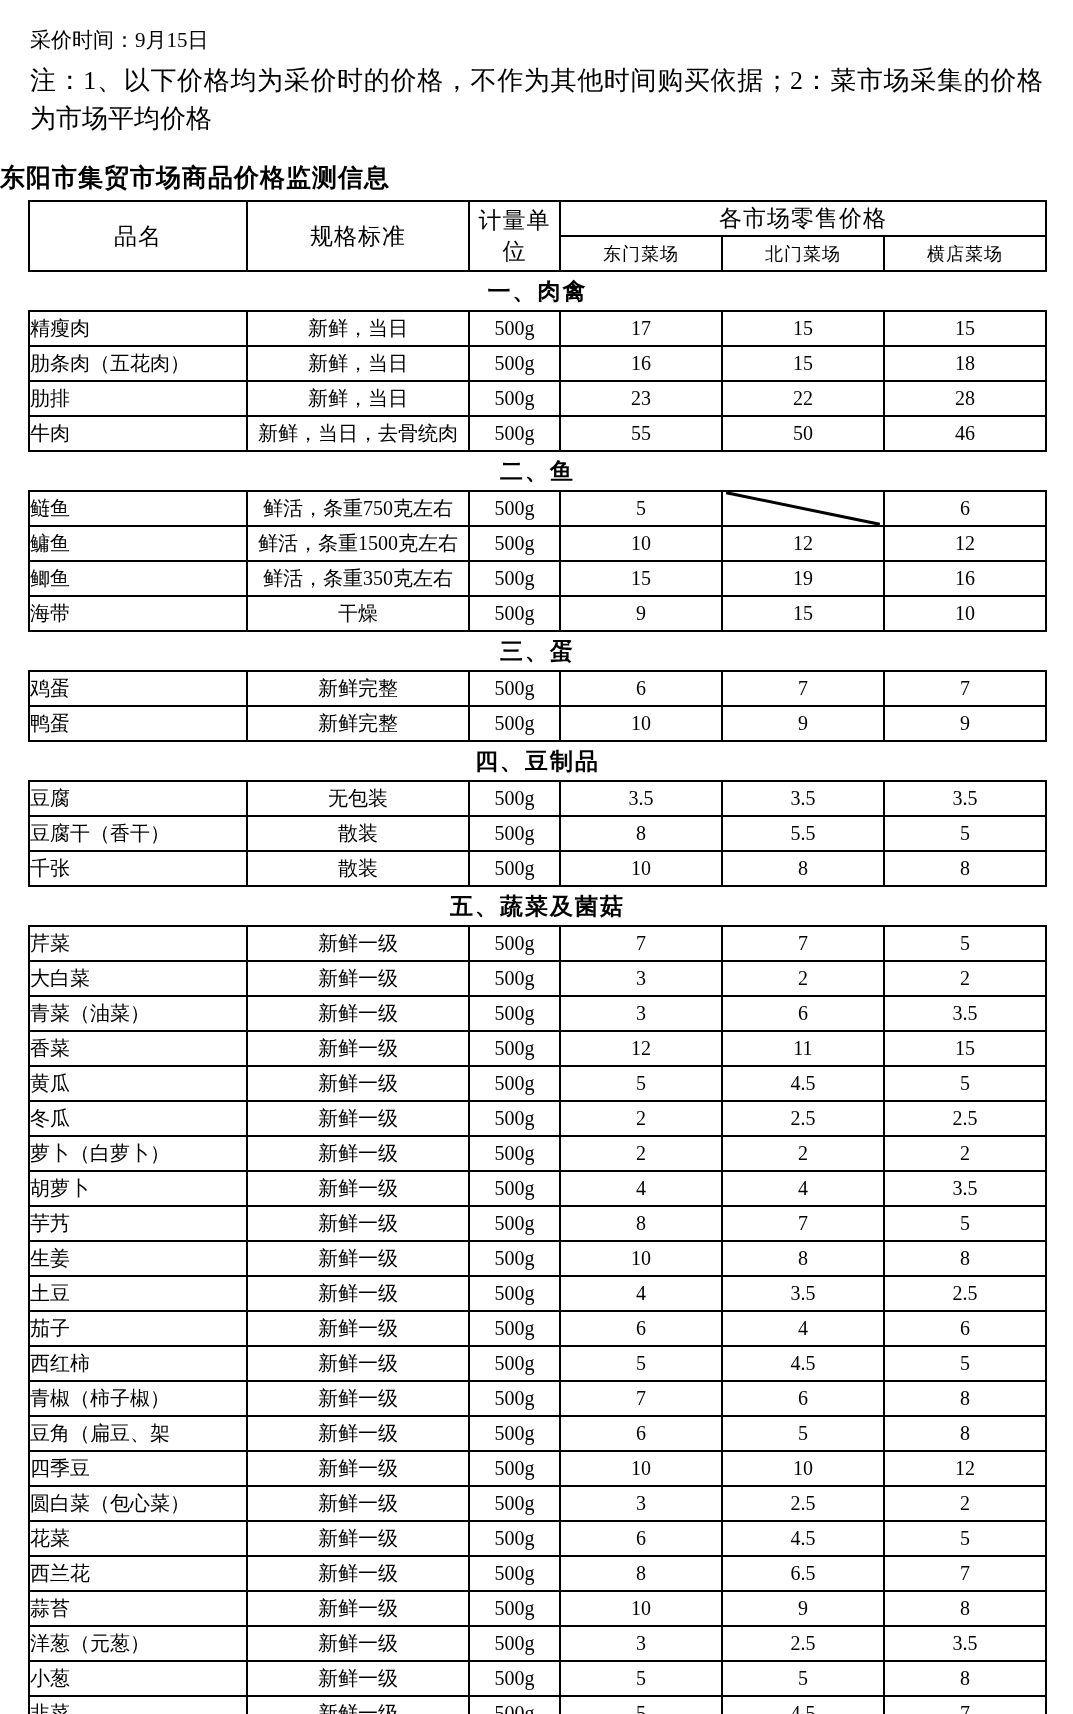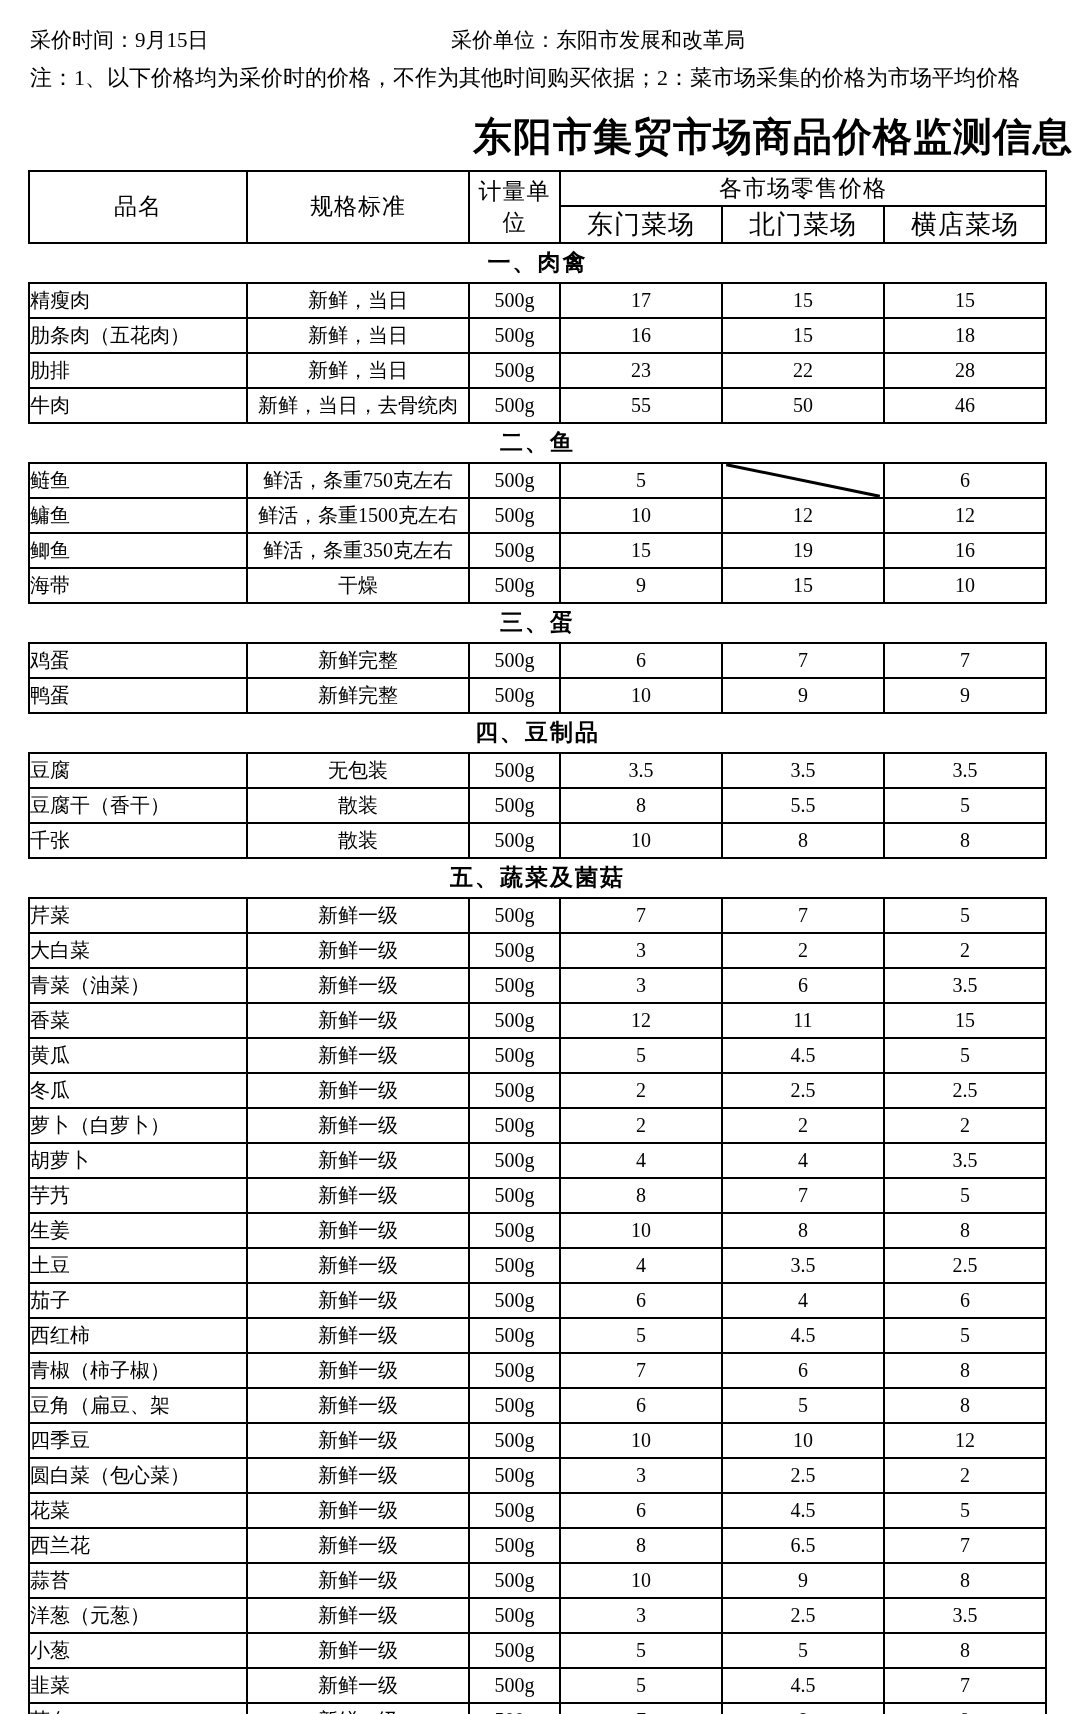--- a/index.html
+++ b/index.html
@@ -37,31 +37,31 @@
   .meta-survey-time {
     width: 400px;
     flex: 0 0 400px;
     white-space: nowrap;
   }
   .meta-survey-unit {
     white-space: nowrap;
   }
   .meta-note {
     margin-top: 6px;
-    font-size: 22px;
+    font-size: 26px;
     line-height: 1.45;
     text-align: justify;
   }
 
   
   .doc-title {
-    margin: 16px 0 6px 0;
-    text-align: right;
+    margin: 24px 0 6px 0;
+    text-align: left;
     font-family: "DejaVu Sans", "Liberation Sans", sans-serif;
-    font-size: 39px;
+    font-size: 25px;
     font-weight: bold;
     letter-spacing: 1px;
   }
 
   
   .table-wrap {
     padding: 0 28px;
   }
   table.price-table {
     width: 1017px;
@@ -86,21 +86,21 @@
   col.c-m3     { width: 162px; }
 
   
   .hdr-cell {
     text-align: center;
     font-size: 23px;
     letter-spacing: 1px;
   }
   .hdr-tall { height: 72px; }
   .hdr-group { height: 35px; }
-  .hdr-sub { height: 37px; font-size: 26px; }
+  .hdr-sub { height: 37px; font-size: 18px; }
 
   
   tr.section-row td {
     border-left: none;
     border-right: none;
     border-top: 2px solid #000;
     border-bottom: 2px solid #000;
     height: 38px;
     text-align: center;
     font-family: "DejaVu Sans", "Liberation Sans", sans-serif;
@@ -128,21 +128,20 @@
   }
 </style>
 </head>
 <body>
 
 <div class="page">
 
   <div class="meta">
     <div class="meta-line1">
       <span class="meta-survey-time">采价时间：9月15日</span>
-      <span class="meta-survey-unit">采价单位：东阳市发展和改革局</span>
     </div>
     <div class="meta-note">注：1、以下价格均为采价时的价格，不作为其他时间购买依据；2：菜市场采集的价格为市场平均价格</div>
   </div>
 
   <div class="doc-title">东阳市集贸市场商品价格监测信息</div>
 
   <div class="table-wrap">
     <table class="price-table">
       <colgroup>
         <col class="c-name">

